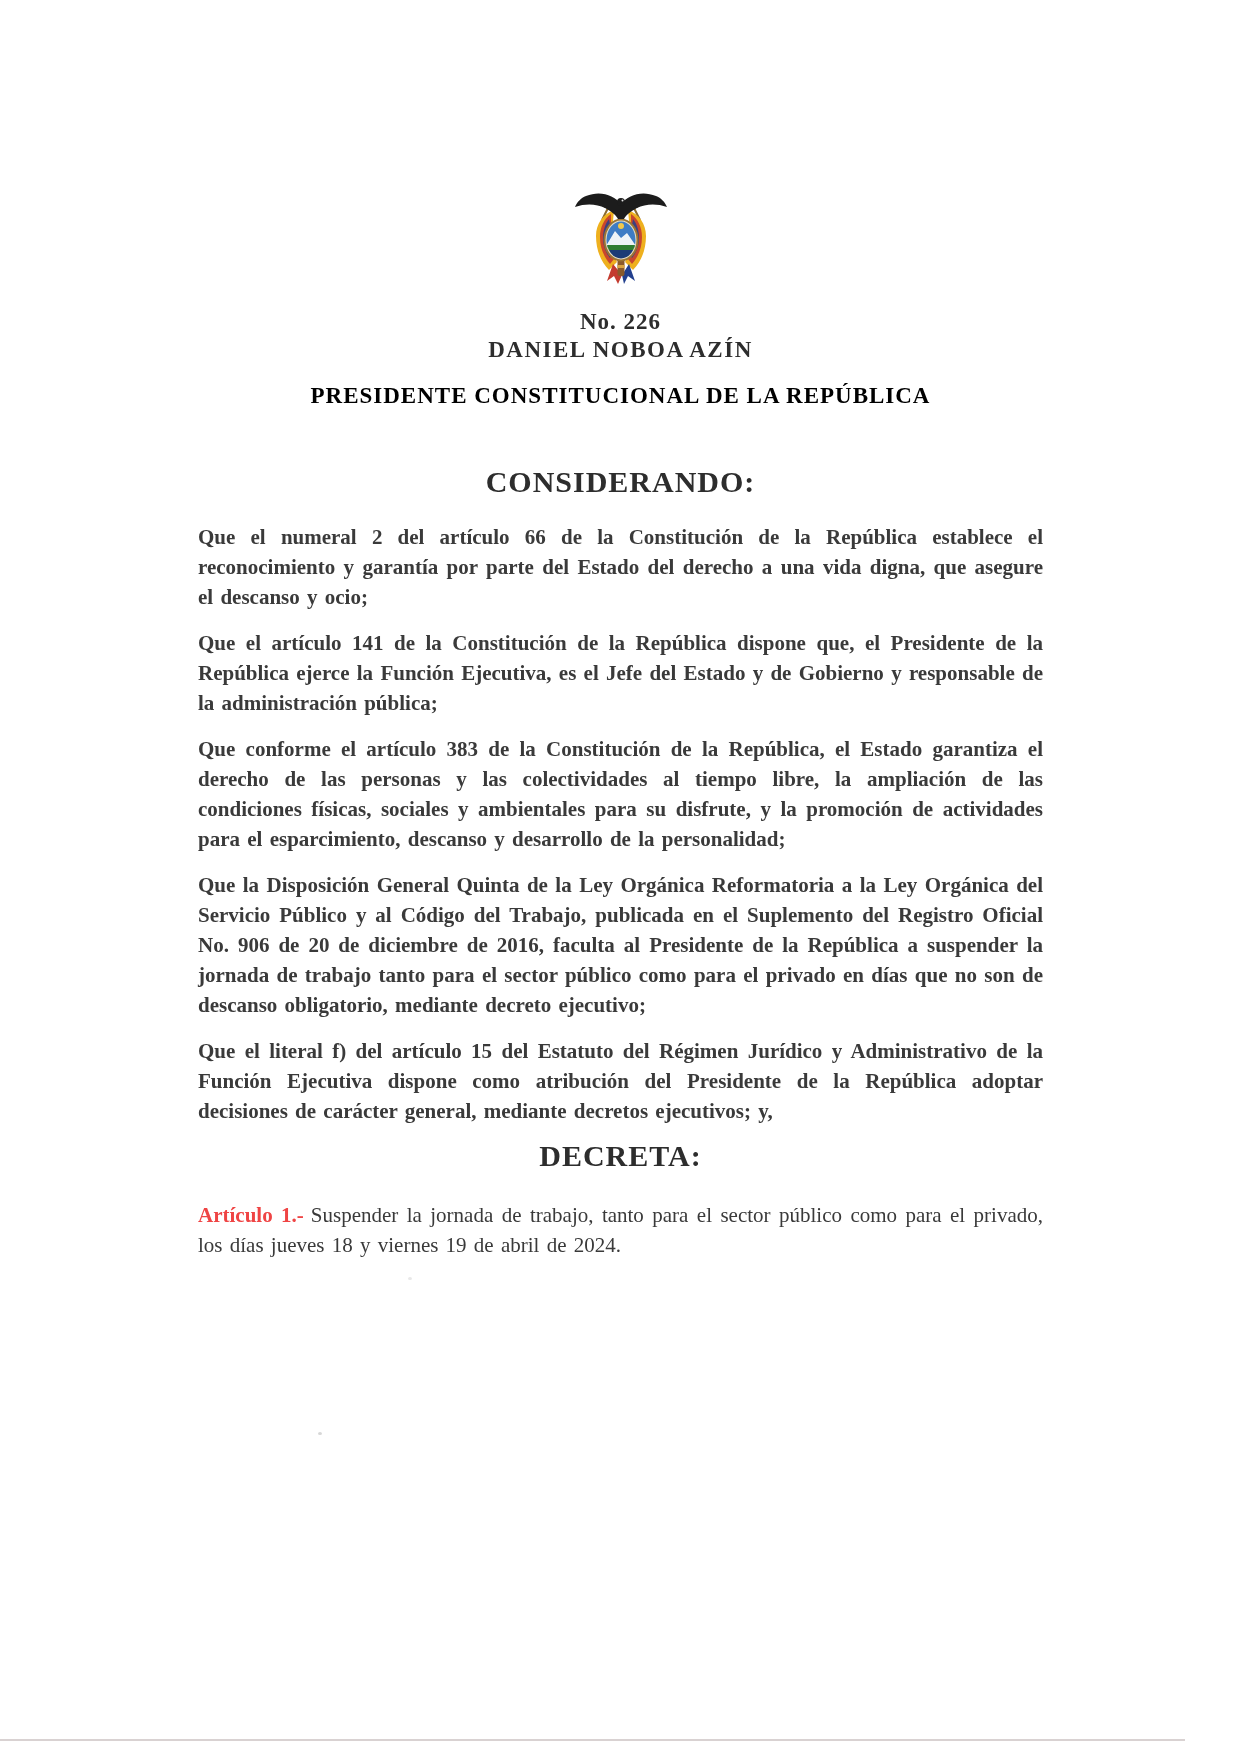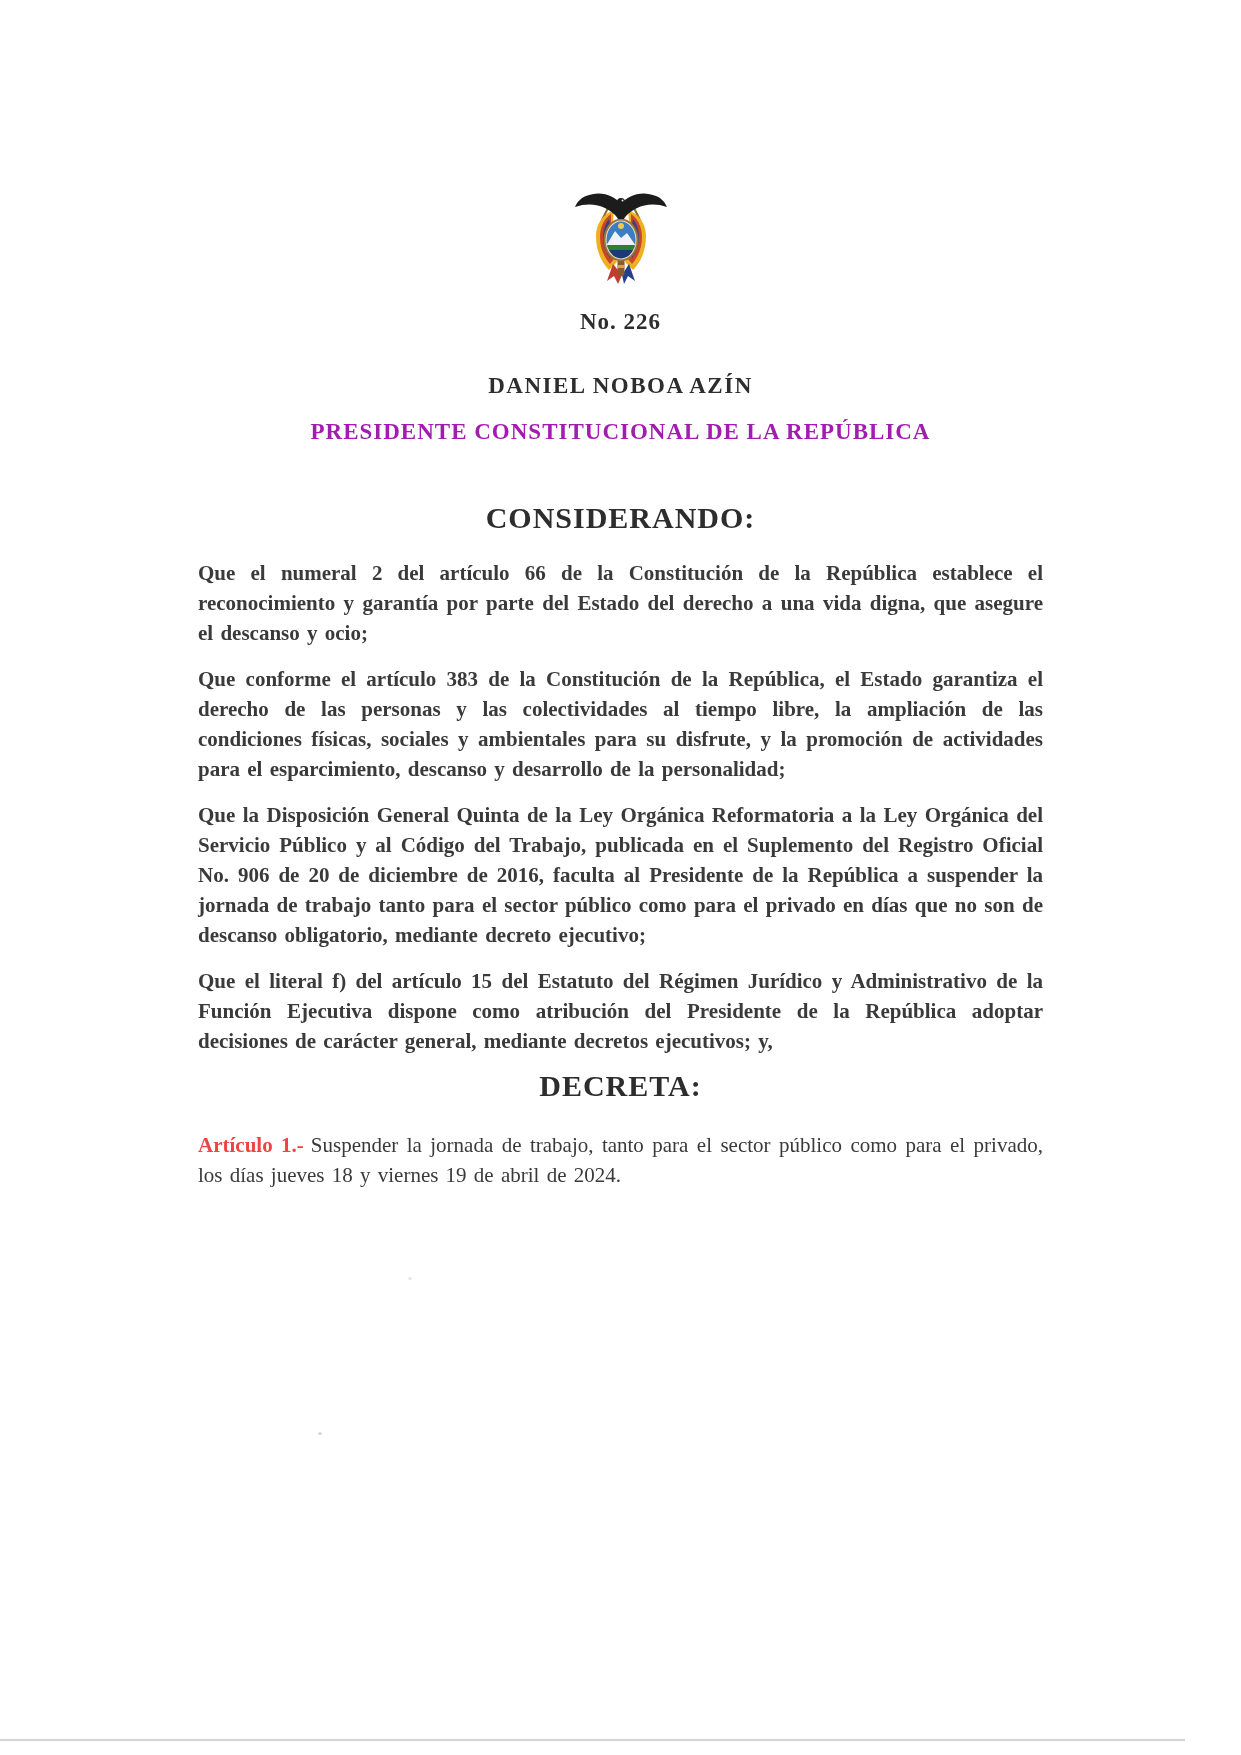--- a/index.html
+++ b/index.html
@@ -27,35 +27,34 @@
   .decree-number {
     margin-top: 20px;
     text-align: center;
     font-weight: bold;
     font-size: 23px;
     line-height: 28px;
     color: #2d2d2d;
     letter-spacing: 1px;
   }
   .president-name {
-    margin-top: 36px;
     text-align: center;
     font-weight: bold;
     font-size: 23px;
     line-height: 28px;
     color: #2d2d2d;
     letter-spacing: 1.5px;
   }
   .president-title {
     margin-top: 18px;
     text-align: center;
     font-weight: bold;
     font-size: 23px;
     line-height: 28px;
-    color: #a21caf;
+    color: #000000;
     letter-spacing: 1px;
   }
   .section-heading {
     text-align: center;
     font-weight: bold;
     font-size: 30px;
     line-height: 28px;
     color: #2d2d2d;
     letter-spacing: 1px;
   }
@@ -154,20 +153,21 @@
     <div class="decree-number">No. 226</div>
 
     <div class="president-name">DANIEL NOBOA AZÍN</div>
 
     <div class="president-title">PRESIDENTE CONSTITUCIONAL DE LA REPÚBLICA</div>
 
     <div class="section-heading considering-heading">CONSIDERANDO:</div>
 
     <div class="clauses">
       <p>Que el numeral 2 del artículo 66 de la Constitución de la República establece el reconocimiento y garantía por parte del Estado del derecho a una vida digna, que asegure el descanso y ocio;</p>
+      <p>Que el artículo 141 de la Constitución de la República dispone que, el Presidente de la República ejerce la Función Ejecutiva, es el Jefe del Estado y de Gobierno y responsable de la administración pública;</p>
       <p>Que conforme el artículo 383 de la Constitución de la República, el Estado garantiza el derecho de las personas y las colectividades al tiempo libre, la ampliación de las condiciones físicas, sociales y ambientales para su disfrute, y la promoción de actividades para el esparcimiento, descanso y desarrollo de la personalidad;</p>
       <p>Que la Disposición General Quinta de la Ley Orgánica Reformatoria a la Ley Orgánica del Servicio Público y al Código del Trabajo, publicada en el Suplemento del Registro Oficial No. 906 de 20 de diciembre de 2016, faculta al Presidente de la República a suspender la jornada de trabajo tanto para el sector público como para el privado en días que no son de descanso obligatorio, mediante decreto ejecutivo;</p>
       <p>Que el literal f) del artículo 15 del Estatuto del Régimen Jurídico y Administrativo de la Función Ejecutiva dispone como atribución del Presidente de la República adoptar decisiones de carácter general, mediante decretos ejecutivos; y,</p>
     </div>
 
     <div class="section-heading decree-heading">DECRETA:</div>
 
     <p class="article">
       <span class="article-label">Artículo 1.-</span><span>Suspender la jornada de trabajo, tanto para el sector público como para el privado, los días jueves 18 y viernes 19 de abril de 2024.</span>
     </p>

